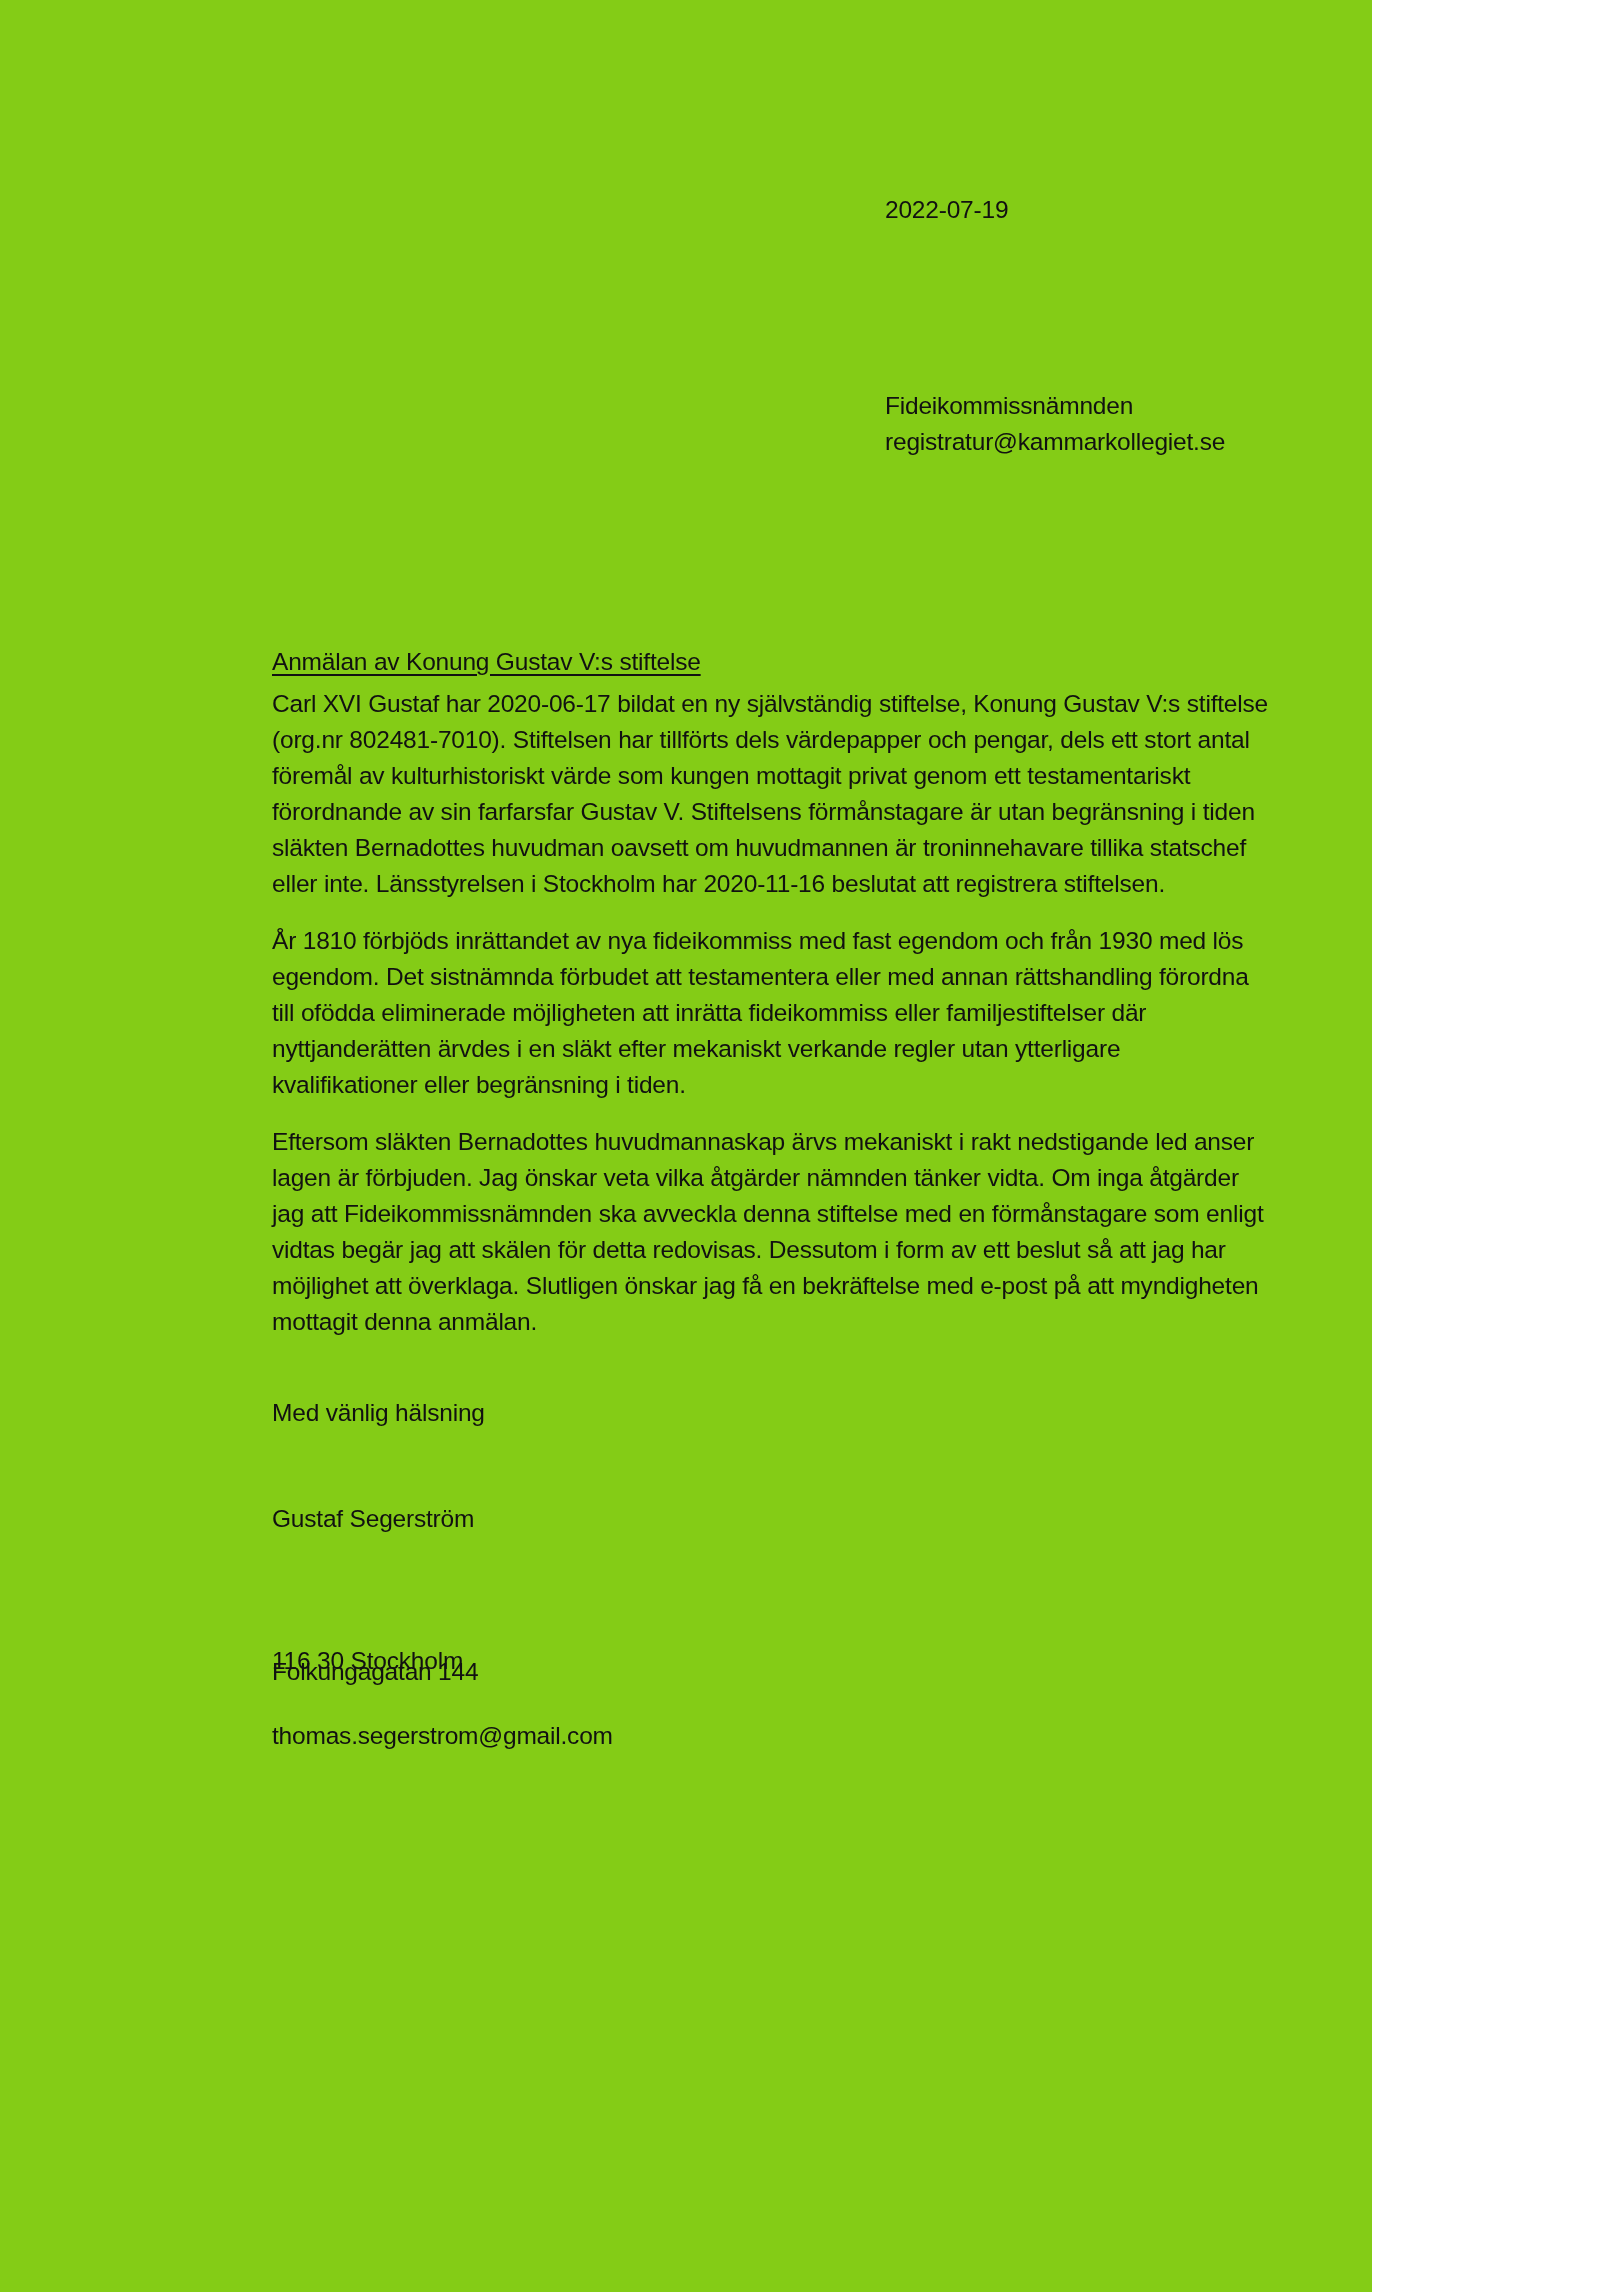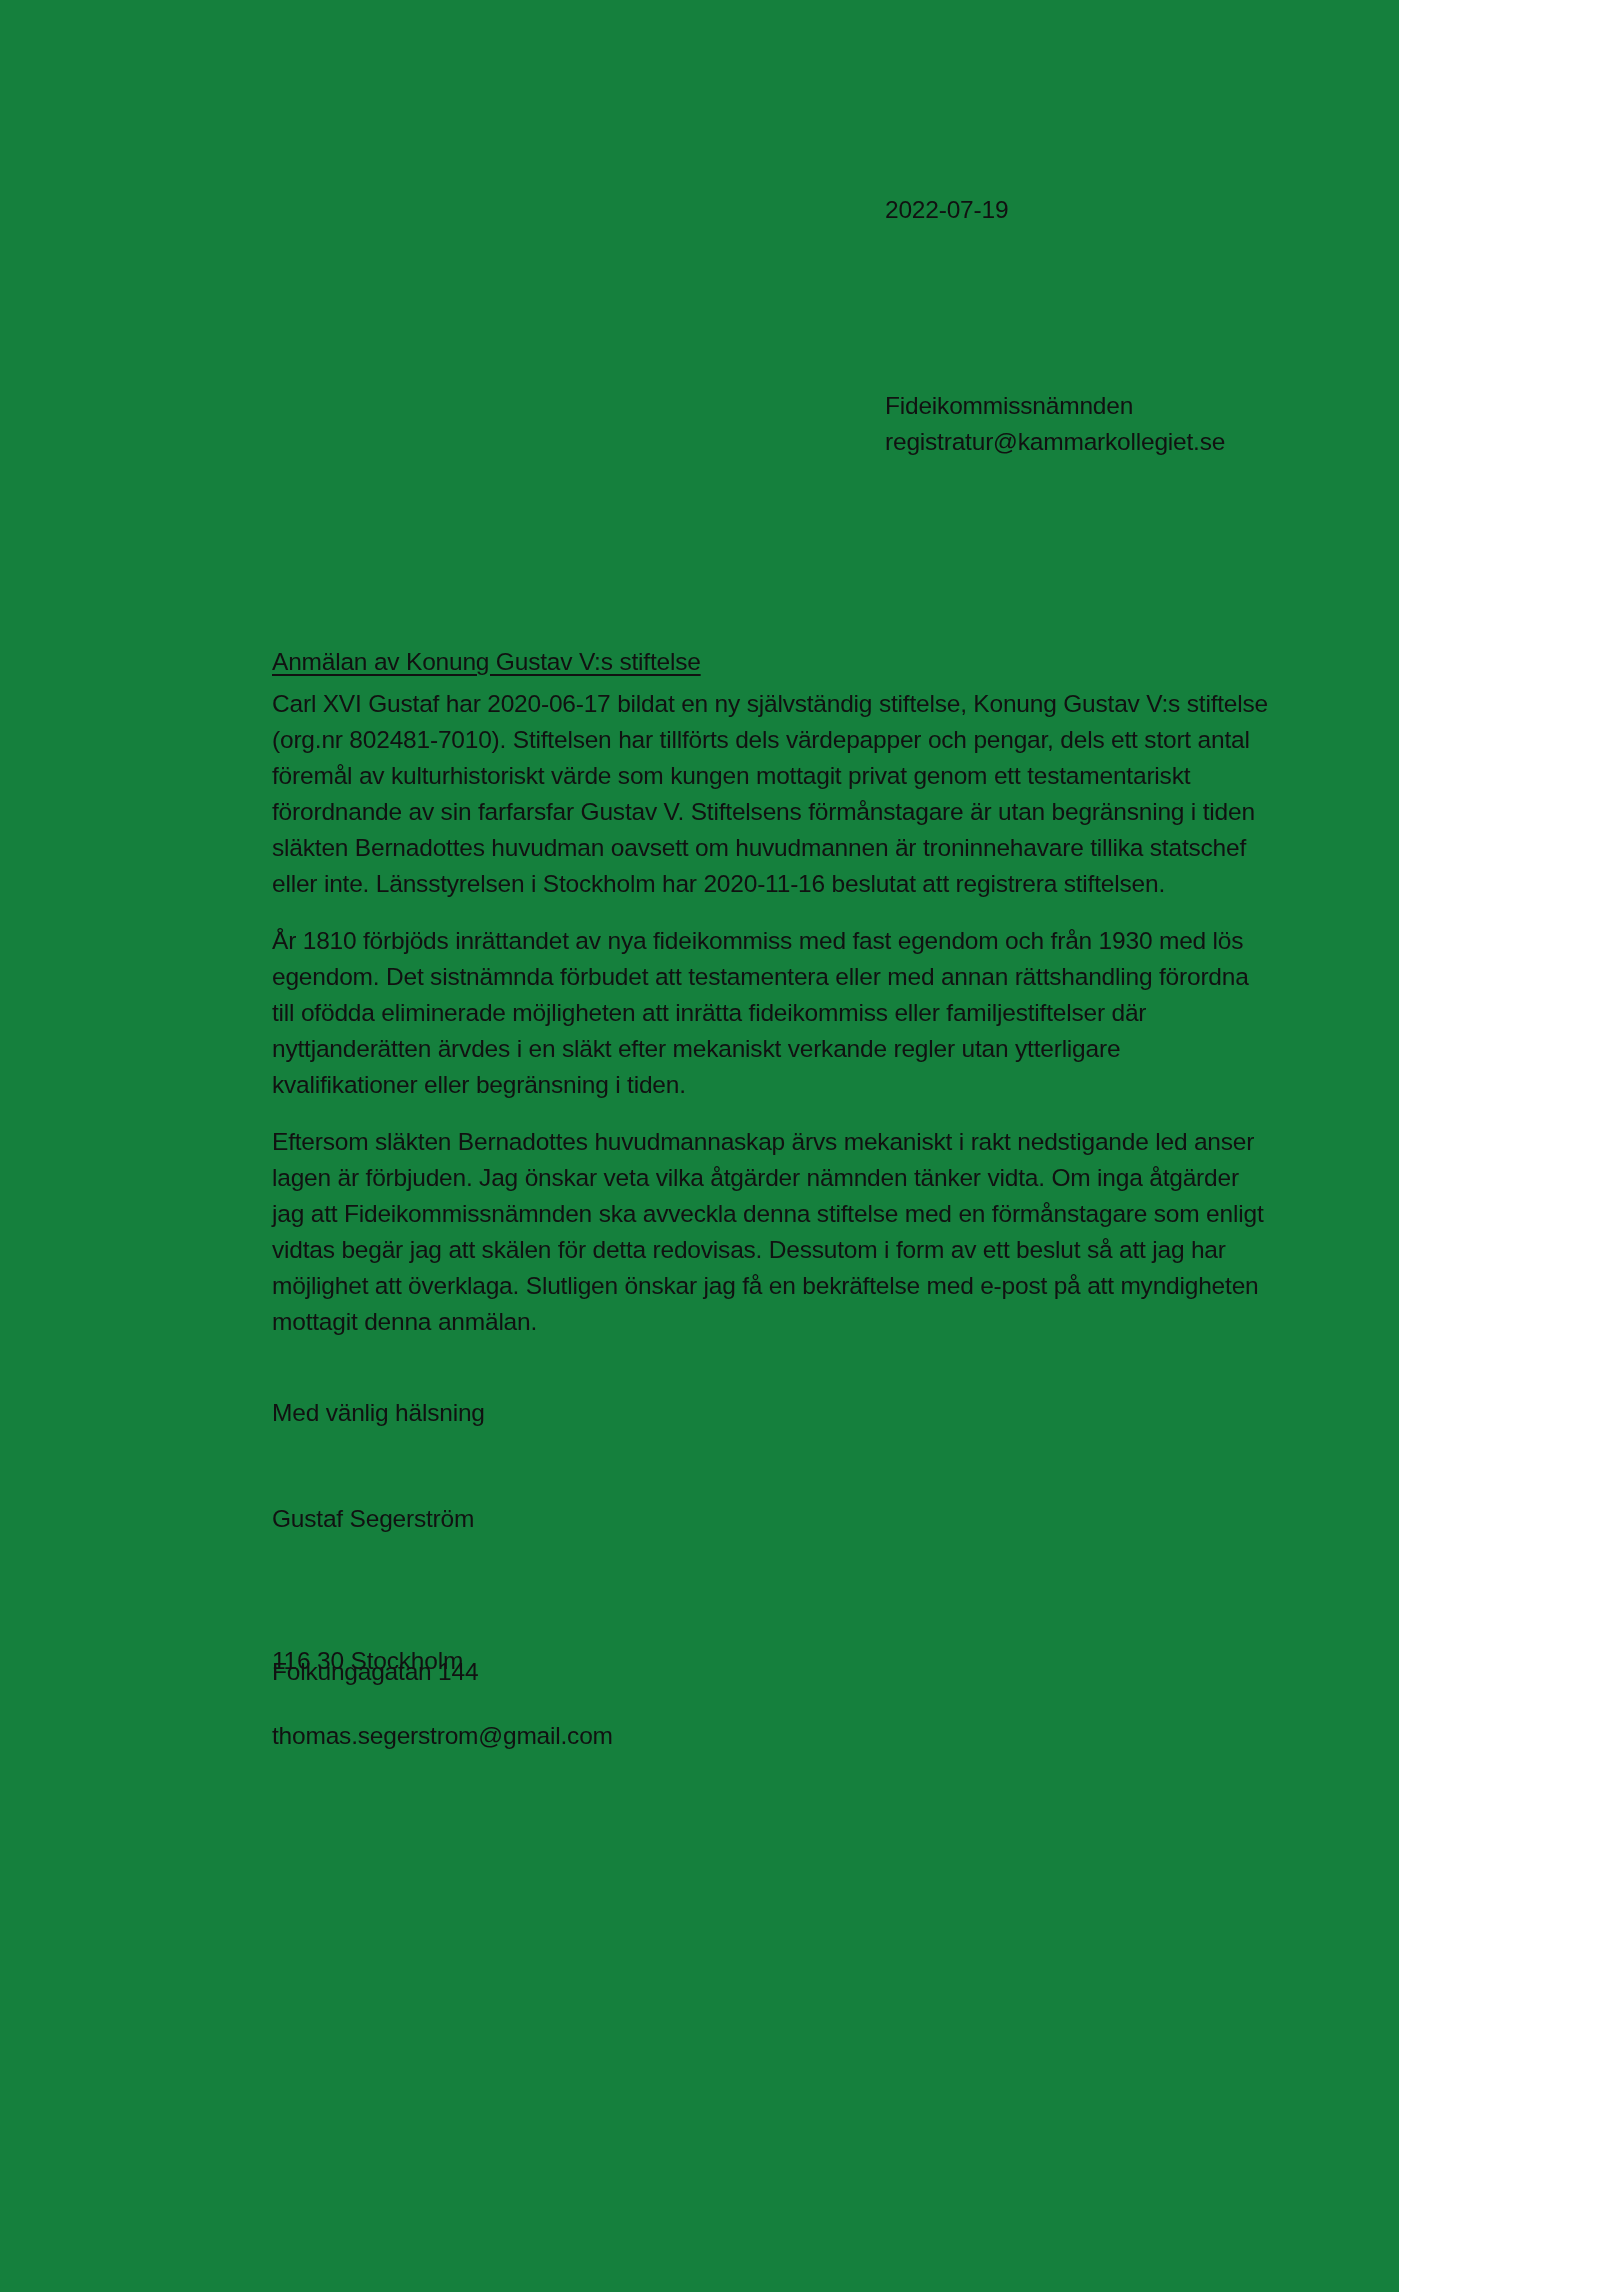--- a/index.html
+++ b/index.html
@@ -13,22 +13,21 @@
       position: relative;
       overflow: hidden;
       font-family: "Liberation Sans", "DejaVu Sans", sans-serif;
       color: #111111;
     }
     .page {
       position: absolute;
       left: 0; top: 0;
       width: 1372px;
       height: 2293px;
-      background: #15803d;
-      padding-left: 27px;
+      background: #84cc16;
     }
     .txt {
       position: absolute;
       font-size: 24.5px;
       line-height: 36px;
       white-space: nowrap;
       letter-spacing: -0.2px;
     }
     .block {
       position: absolute;

